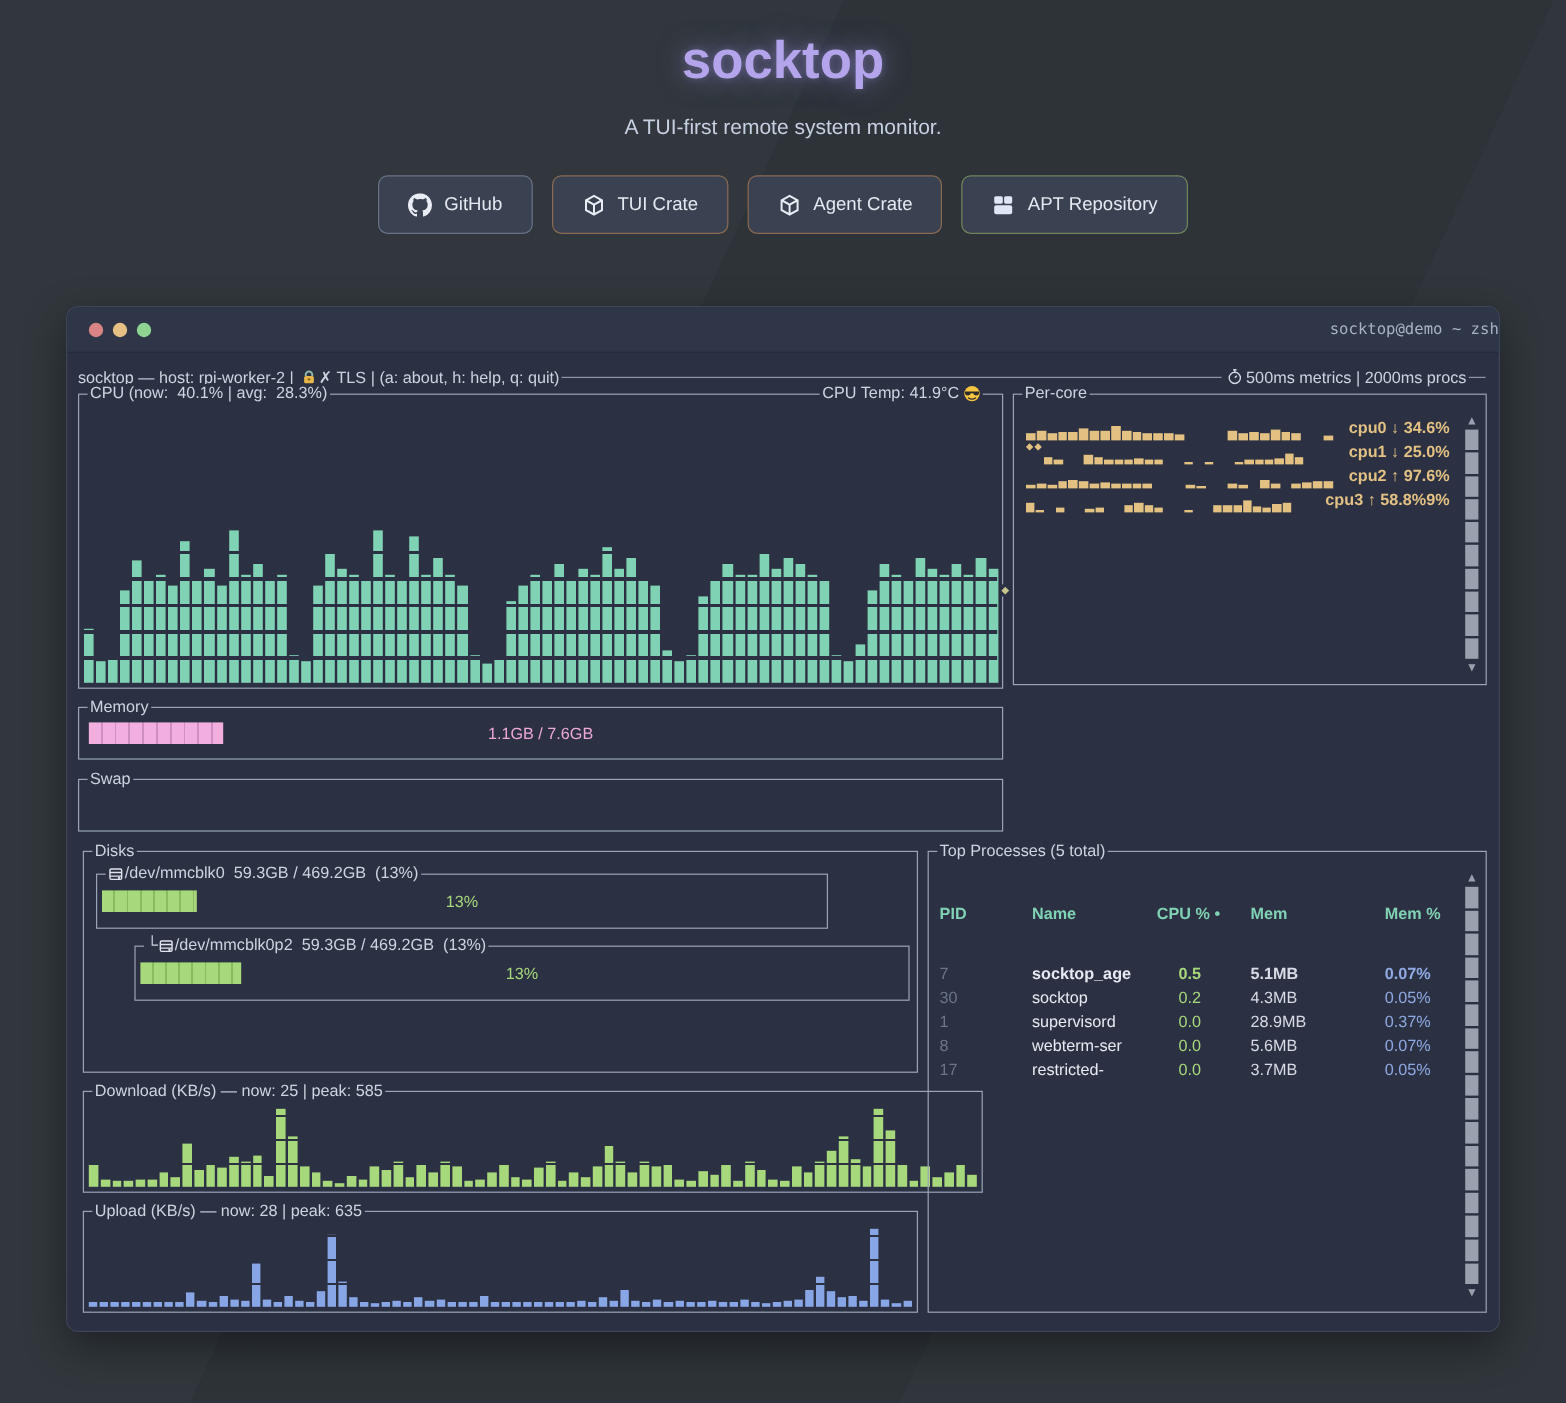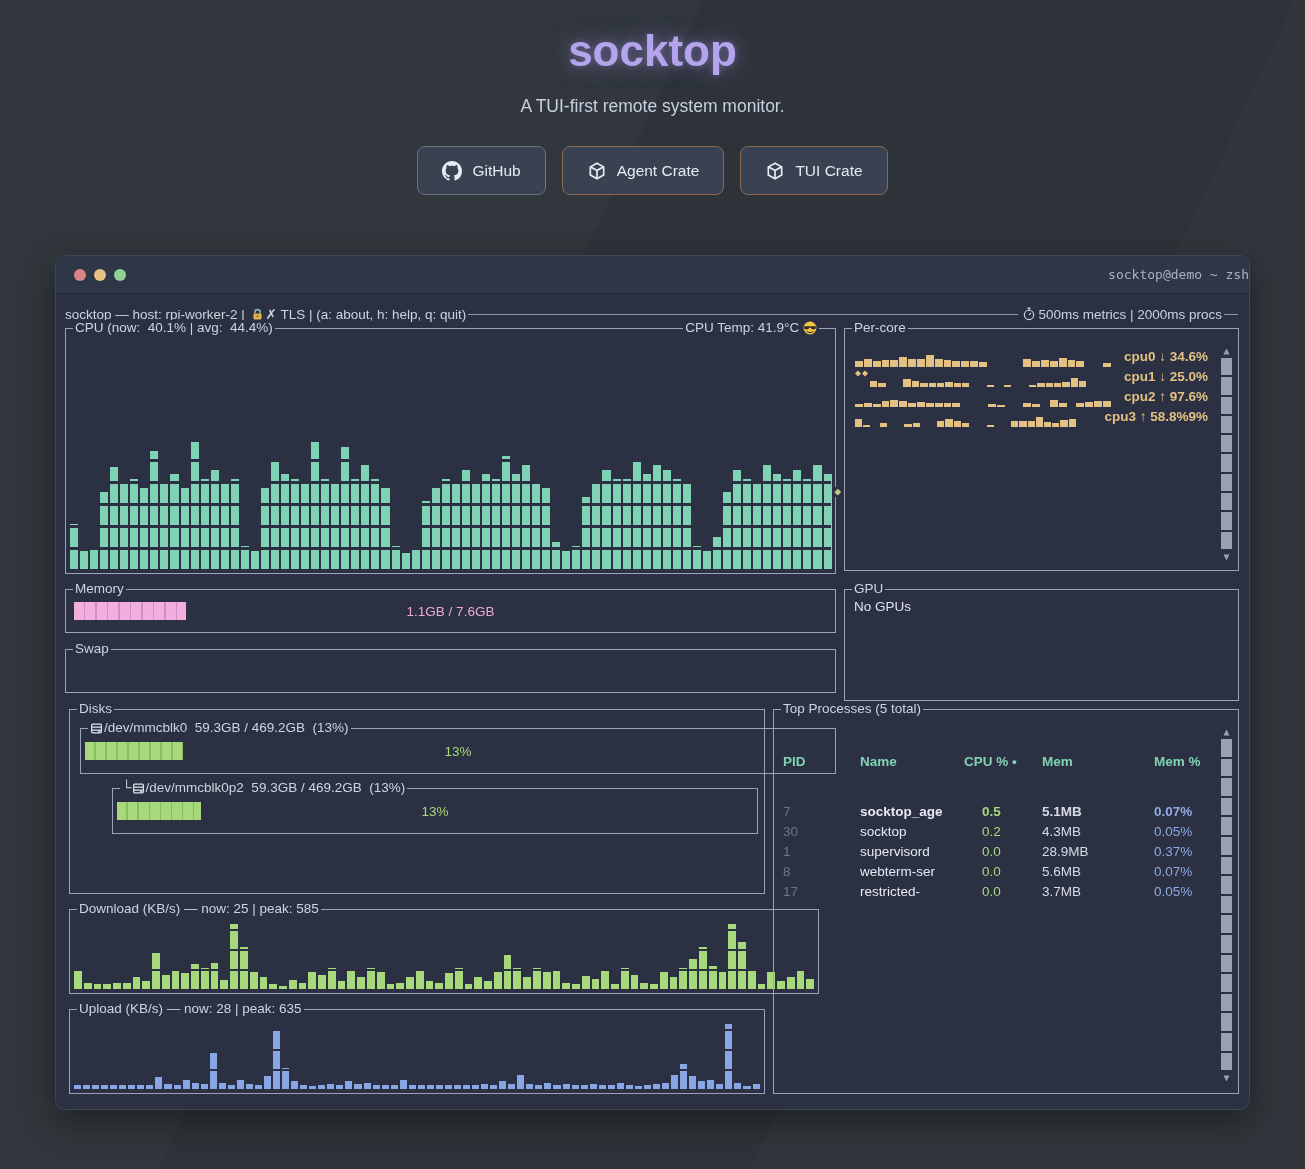--- a/index.html
+++ b/index.html
@@ -122,29 +122,39 @@
         </svg>
     </span>
     <span>GitHub</span>
   </button>
   <button class="btn b-crate">
     <span style="display:inline-flex">
       <svg width="20" height="20" viewBox="0 0 24 24" fill="#e8ecf4">
           <path d="M12 1.5 21 6.5v11L12 22.5 3 17.5v-11L12 1.5zm0 2.3L6.2 7 12 10.2 17.8 7 12 3.8zM5 8.7v7.6l6 3.3v-7.6L5 8.7zm14 0-6 3.3v7.6l6-3.3V8.7z"></path>
         </svg>
     </span>
-    <span>Agent Crate</span>
+    <span>TUI Crate</span>
   </button>
   <button class="btn b-crate">
     <span style="display:inline-flex">
       <svg width="20" height="20" viewBox="0 0 24 24" fill="#e8ecf4">
           <path d="M12 1.5 21 6.5v11L12 22.5 3 17.5v-11L12 1.5zm0 2.3L6.2 7 12 10.2 17.8 7 12 3.8zM5 8.7v7.6l6 3.3v-7.6L5 8.7zm14 0-6 3.3v7.6l6-3.3V8.7z"></path>
         </svg>
     </span>
-    <span>TUI Crate</span>
+    <span>Agent Crate</span>
+  </button>
+  <button class="btn b-apt">
+    <span style="display:inline-flex">
+      <svg width="20" height="20" viewBox="0 0 24 24" fill="#dfe6f6">
+          <rect x="3" y="3" width="8.6" height="7.5" rx="1.6"></rect>
+          <rect x="12.9" y="3" width="8.1" height="7.5" rx="1.6"></rect>
+          <rect x="3" y="12" width="18" height="9" rx="2"></rect>
+        </svg>
+    </span>
+    <span>APT Repository</span>
   </button>
 </div>
 
 <div class="terminal">
   <div class="titlebar">
     <div class="lights">
       <span class="light red"></span>
       <span class="light yellow"></span>
       <span class="light green"></span>
     </div>
@@ -169,21 +179,21 @@
         <svg width="14" height="14" viewBox="0 0 24 24" fill="none" stroke="#d2d8e4" stroke-width="2">
             <circle cx="12" cy="13.5" r="8"></circle>
             <path d="M9.5 2h5M12 2v3.5M12 13.5l3-3"></path>
           </svg>
       </span>
       <span class="seg">500ms metrics | 2000ms procs</span>
       <span class="fill short"></span>
     </div>
 
     <div class="panel" style="left:9px;top:34px;width:771px;height:246px">
-      <span class="ptitle mono">CPU (now:  40.1% | avg:  44.4%)</span>
+      <span class="ptitle mono">CPU (now:  40.1% | avg:  28.3%)</span>
       <span class="ptitle right mono"><span>CPU Temp: 41.9°C </span><span style="display:inline-flex;vertical-align:-2px"><svg width="14" height="14" viewBox="0 0 24 24">
               <circle cx="12" cy="12" r="11" fill="#f5c542"></circle>
               <path d="M2 9h20v2.6c0 1.8-1.6 3-4 3s-4-1.2-4.3-3h-3.4C10 13.4 8.4 14.6 6 14.6s-4-1.2-4-3V9z" fill="#2b2b2b"></path>
               <path d="M7 18.2c2.8 2 7.2 2 10 0" fill="none" stroke="#2b2b2b" stroke-width="1.8" stroke-linecap="round"></path>
             </svg></span></span>
       <div class="chart cpu">
           <div class="bar" style="height: 20%;"></div>
           <div class="bar" style="height: 8%;"></div>
           <div class="bar" style="height: 9%;"></div>
           <div class="bar" style="height: 34%;"></div>
@@ -426,33 +436,29 @@
         <span class="arr">▼</span>
       </div>
     </div>
 
     <div class="panel" style="left:9px;top:295px;width:771px;height:44px">
       <span class="ptitle mono">Memory</span>
       <div class="gauge mem" style="width: 14.5%;"></div>
       <div class="gauge-label mem mono">1.1GB / 7.6GB</div>
     </div>
 
-    <div class="panel" style="left:788px;top:295px;width:395px;height:112px">
-      <span class="ptitle mono">GPU</span>
-      <div class="gpu-text mono">No GPUs</div>
-    </div>
 
     <div class="panel" style="left:9px;top:355px;width:771px;height:44px">
       <span class="ptitle mono">Swap</span>
     </div>
 
     <div class="panel" style="left:13px;top:415px;width:696px;height:185px">
       <span class="ptitle mono">Disks</span>
 
-      <div class="panel" style="left:10px;top:18px;width:756px;height:46px">
+      <div class="panel" style="left:10px;top:18px;width:610px;height:46px">
         <span class="ptitle mono"><span style="display:inline-flex;margin-right:1px"><svg width="13" height="13" viewBox="0 0 24 24" fill="none" stroke="#dfe4ee" stroke-width="2.2">
                 <rect x="3" y="4" width="18" height="16" rx="2"></rect>
                 <path d="M3 9.5h18M3 15h18"></path>
                 <circle cx="17" cy="17.5" r="0.8" fill="#dfe4ee"></circle>
               </svg></span><span>/dev/mmcblk0  59.3GB / 469.2GB  (13%)</span></span>
         <div class="gauge disk" style="left: 4px; width: 13%;"></div>
         <div class="gauge-label disk mono">13%</div>
       </div>
 
       <div class="panel" style="left:42px;top:78px;width:646px;height:46px">

